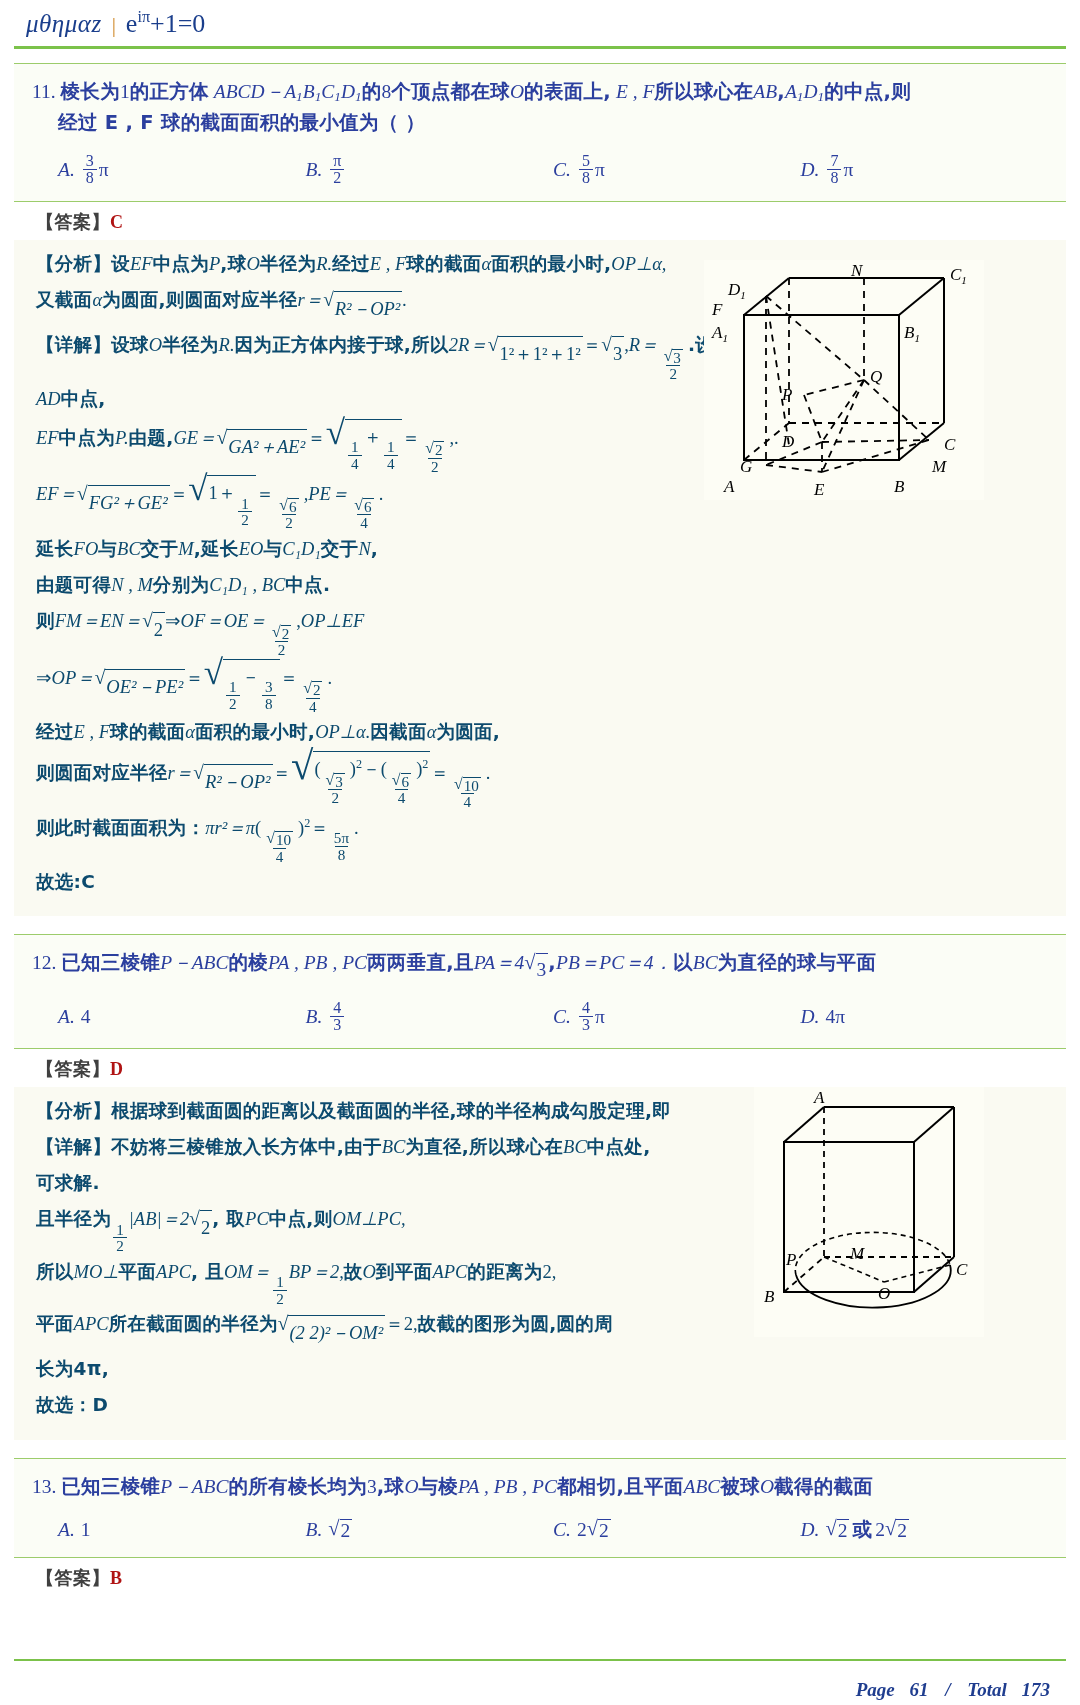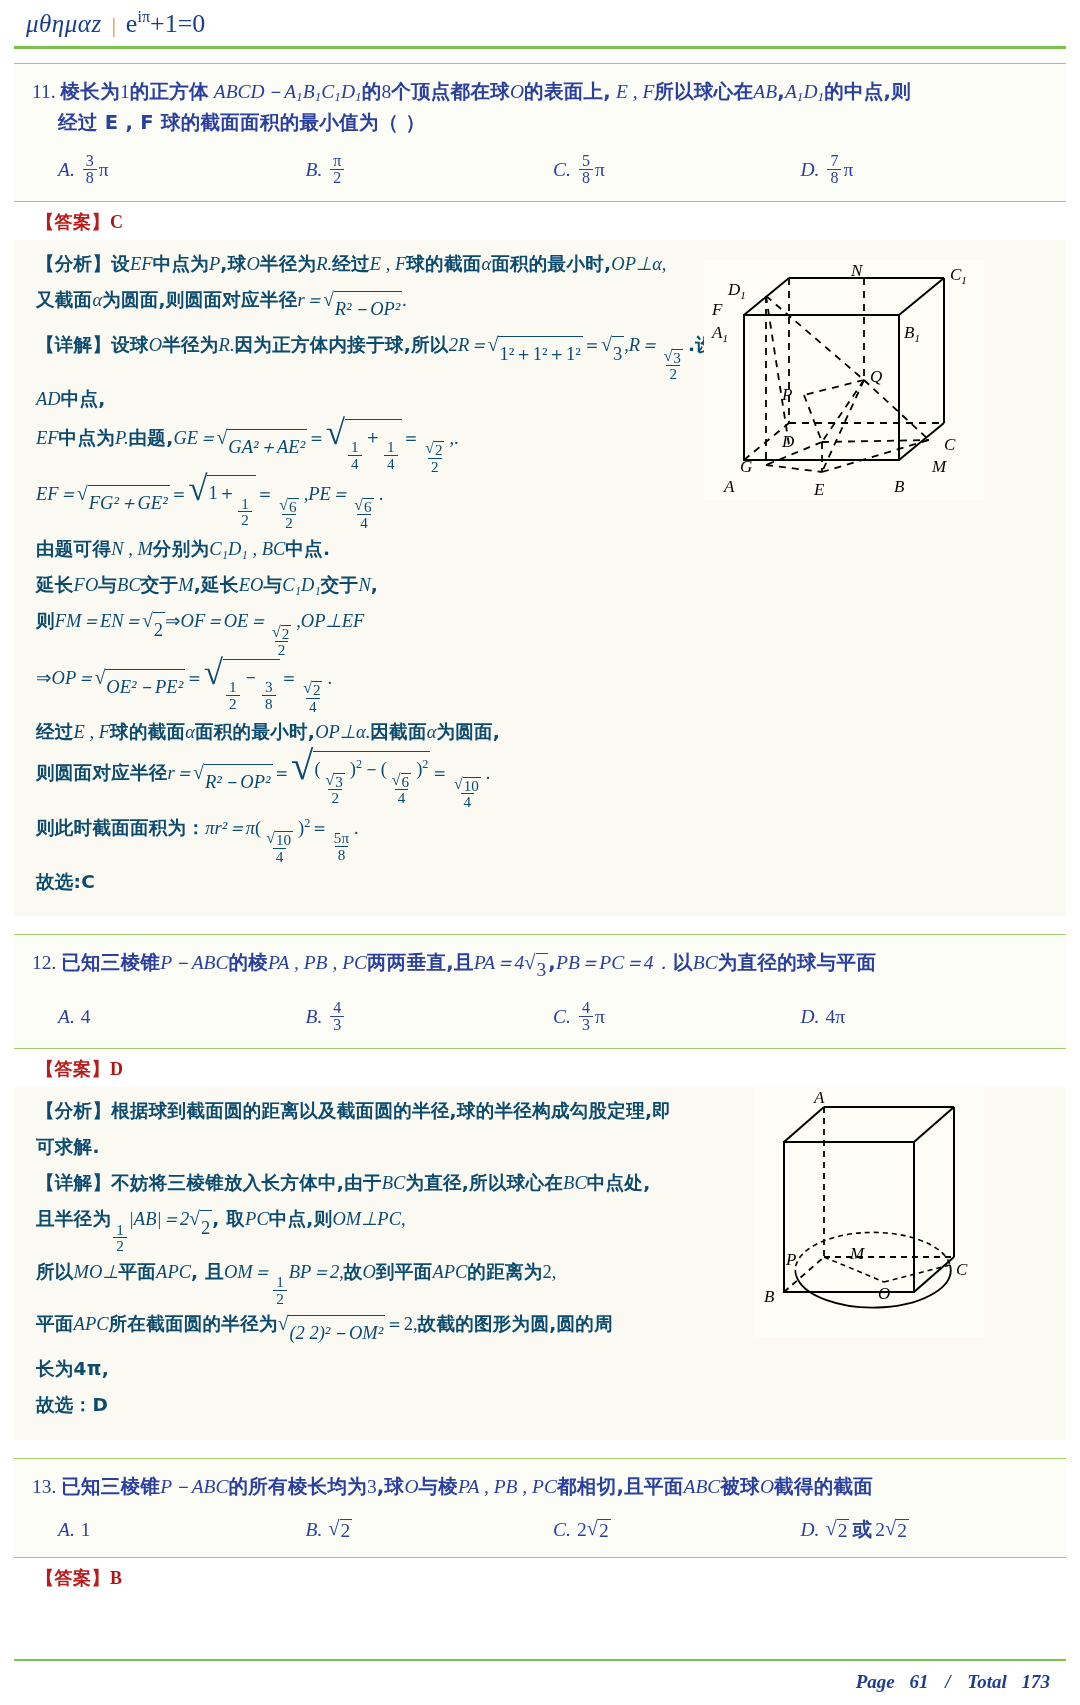--- a/index.html
+++ b/index.html
@@ -103,21 +103,21 @@
   
   .rad { display: inline-flex; align-items: flex-start; white-space: nowrap; }
   .rad .sign { font-size: 1.05em; line-height: 1; }
   .rad .body {
     border-top: 1.15px solid currentColor;
     padding: 0 2px 0 1px;
     margin-top: 1px;
   }
 
   .ans-tag {
-    color: #b91c1c;
+    color: #404040;
     font-family: "DejaVu Sans", sans-serif;
     font-weight: 700;
     font-size: 18px;
     letter-spacing: 0.5px;
   }
   .ans-letter {
     color: #b01414;
     font-family: "Liberation Serif", serif;
     font-size: 18px;
     font-weight: 700;
@@ -136,21 +136,21 @@
     background: #fdfdf5;
   }
   .sol-body-narrow { width: 720px; }
   .sol-body-narrow2 { width: 740px; }
 
   
   .footer {
     position: absolute;
     left: 0;
     right: 0;
-    bottom: 12px;
+    bottom: 4px;
     text-align: right;
     padding-right: 30px;
     color: #1f3d8f;
     font-style: italic;
     font-weight: bold;
     font-size: 19px;
     font-family: "Liberation Serif", serif;
   }
   .footer .sepbar { margin: 0 12px; }
   .footer-rule {
@@ -287,24 +287,24 @@
           <span class="den mn">2</span>
         </span><span class="mi">,PE＝</span><span class="frac">
           <span class="num"><span class="rad">
               <span class="sign">√</span>
               <span class="body mn">6</span>
             </span></span>
           <span class="den mn">4</span>
         </span><span class="mn">.</span>
     </div>
     <div class="sol-line">
+      <span class="zh">延长</span><span class="mi">FO</span><span class="zh">与</span><span class="mi">BC</span><span class="zh">交于</span><span class="mi">M</span><span class="zh">,延长</span><span class="mi">EO</span><span class="zh">与</span><span class="mi">C₁D₁</span><span class="zh">交于</span><span class="mi">N</span><span class="zh">,</span>
+    </div>
+    <div class="sol-line">
       <span class="zh">由题可得</span><span class="mi">N , M</span><span class="zh">分别为</span><span class="mi">C₁D₁ , BC</span><span class="zh">中点.</span>
-    </div>
-    <div class="sol-line">
-      <span class="zh">延长</span><span class="mi">FO</span><span class="zh">与</span><span class="mi">BC</span><span class="zh">交于</span><span class="mi">M</span><span class="zh">,延长</span><span class="mi">EO</span><span class="zh">与</span><span class="mi">C₁D₁</span><span class="zh">交于</span><span class="mi">N</span><span class="zh">,</span>
     </div>
     <div class="sol-line">
       <span class="zh">则</span><span class="mi">FM＝EN＝</span><span class="rad">
           <span class="sign">√</span>
           <span class="body mn">2</span>
         </span><span class="mn">⇒</span><span class="mi">OF＝OE＝</span><span class="frac">
           <span class="num"><span class="rad">
               <span class="sign">√</span>
               <span class="body mn">2</span>
             </span></span>
@@ -471,24 +471,24 @@
 <div class="ans-block">
   <span class="ans-tag">【答案】</span><span class="ans-letter">D</span>
 </div>
 
 <div class="sol-block">
   <div class="sol-body-narrow2">
     <div class="sol-line">
       <span class="sol-tag zh">【分析】</span><span class="zh">根据球到截面圆的距离以及截面圆的半径,球的半径构成勾股定理,即</span>
     </div>
     <div class="sol-line">
+      <span class="sol-tag zh">【详解】</span><span class="zh">不妨将三棱锥放入长方体中,由于</span><span class="mi">BC</span><span class="zh">为直径,所以球心在</span><span class="mi">BC</span><span class="zh">中点处,</span>
+    </div>
+    <div class="sol-line">
       <span class="zh">可求解.</span>
-    </div>
-    <div class="sol-line">
-      <span class="sol-tag zh">【详解】</span><span class="zh">不妨将三棱锥放入长方体中,由于</span><span class="mi">BC</span><span class="zh">为直径,所以球心在</span><span class="mi">BC</span><span class="zh">中点处,</span>
     </div>
     <div class="sol-line">
       <span class="zh">且半径为</span><span class="frac">
           <span class="num mn">1</span>
           <span class="den mn">2</span>
         </span><span class="mi">|AB|＝2</span><span class="rad">
           <span class="sign">√</span>
           <span class="body mn">2</span>
         </span><span class="zh">, 取</span><span class="mi">PC</span><span class="zh">中点,则</span><span class="mi">OM⊥PC,</span>
     </div>

